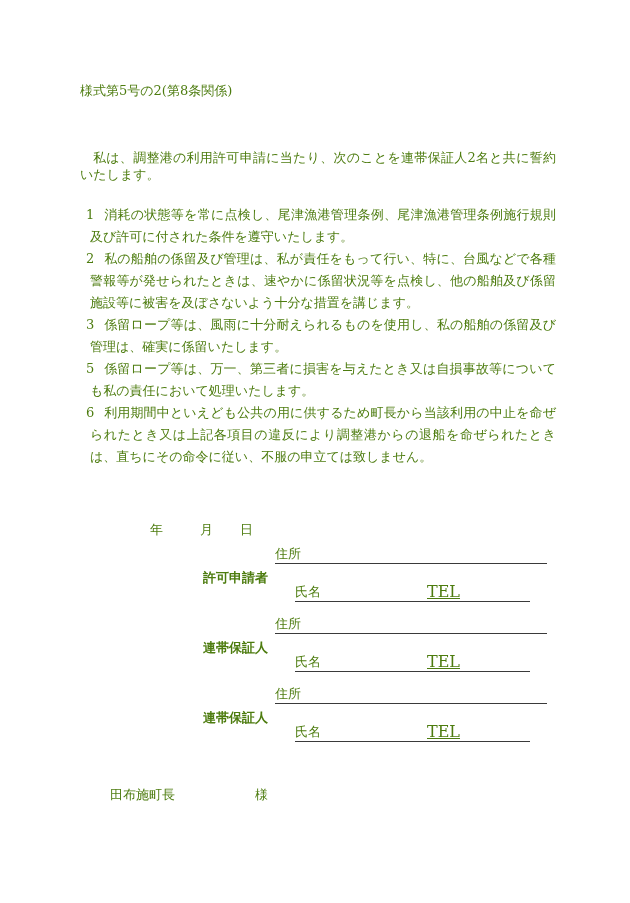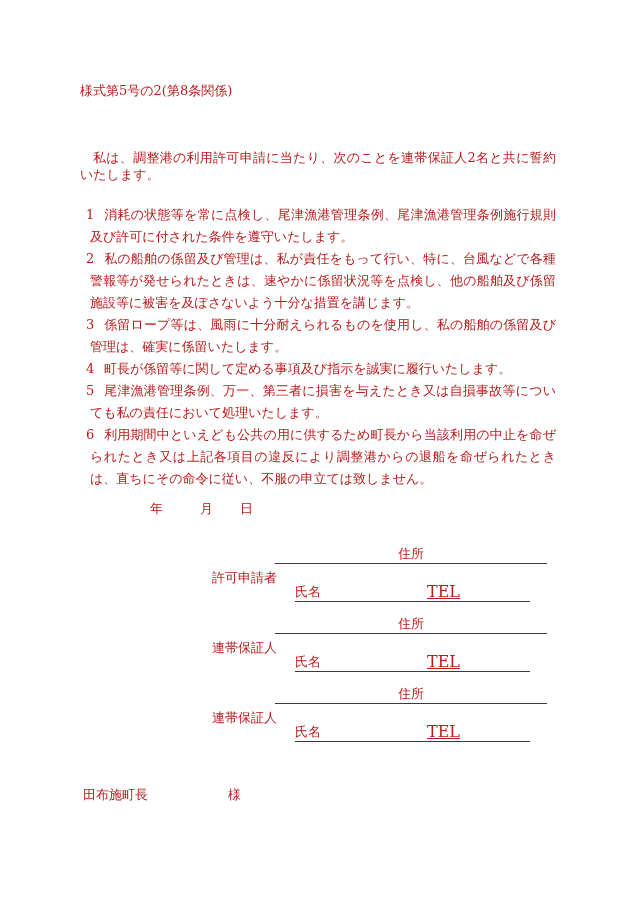--- a/index.html
+++ b/index.html
@@ -2,21 +2,21 @@
 <html><head>
 <meta charset="utf-8">
 <style>
   html, body { margin: 0; padding: 0; background: #ffffff; }
   .page {
     position: relative;
     width: 584px;
     height: 903px;
     background: #ffffff;
     font-family: "DejaVu Serif", "Liberation Serif", serif;
-    color: #b91c1c;
+    color: #4d7c0f;
     font-size: 13px;
     overflow: hidden;
   }
   .form-code {
     position: absolute;
     top: 82px;
     left: 80px;
     white-space: nowrap;
   }
   .doc-title {
@@ -48,56 +48,57 @@
     padding-left: 10px;
     text-indent: -4px;
   }
   .item-num {
     display: inline-block;
     width: 18px;
     text-indent: 0;
   }
   .date-line {
     position: absolute;
-    top: 500px;
+    top: 521px;
     left: 150px;
     white-space: nowrap;
   }
   .date-y { margin-right: 37px; }
   .date-m { margin-right: 27px; }
   .sig-block {
     position: absolute;
     left: 200px;
     width: 350px;
     height: 70px;
   }
   .sig-b0 { top: 545px; }
   .sig-b1 { top: 615px; }
   .sig-b2 { top: 685px; }
   .party {
     position: absolute;
     top: 24px;
-    left: 12px;
+    left: 3px;
     white-space: nowrap;
+    font-weight: bold;
   }
   .field {
     position: absolute;
     height: 18px;
     border-bottom: 1px solid #3a3a3a;
     display: flex;
     align-items: flex-end;
   }
-  .addr-field { top: 0; left: 75px; width: 272px; justify-content: center; }
+  .addr-field { top: 0; left: 75px; width: 272px; }
   .name-field { top: 38px; left: 75px; width: 142px; margin-left: 20px; }
   .tel-field  { top: 38px; left: 227px; width: 103px; }
   .tel-field .field-label { font-size: 16px; text-decoration: underline; }
   .addressee {
     position: absolute;
     top: 786px;
-    left: 83px;
+    left: 110px;
     white-space: nowrap;
   }
   .addressee .hon { margin-left: 80px; }
 </style>
 </head>
 <body>
 
 <div class="page">
 
   <div class="form-code">様式第5号の2(第8条関係)</div>
@@ -109,24 +110,21 @@
     <div class="item">
       <span class="item-num">1</span><span>消耗の状態等を常に点検し、尾津漁港管理条例、尾津漁港管理条例施行規則及び許可に付された条件を遵守いたします。</span>
     </div>
     <div class="item">
       <span class="item-num">2</span><span>私の船舶の係留及び管理は、私が責任をもって行い、特に、台風などで各種警報等が発せられたときは、速やかに係留状況等を点検し、他の船舶及び係留施設等に被害を及ぼさないよう十分な措置を講じます。</span>
     </div>
     <div class="item">
       <span class="item-num">3</span><span>係留ロープ等は、風雨に十分耐えられるものを使用し、私の船舶の係留及び管理は、確実に係留いたします。</span>
     </div>
     <div class="item">
-      <span class="item-num">4</span><span>町長が係留等に関して定める事項及び指示を誠実に履行いたします。</span>
-    </div>
-    <div class="item">
-      <span class="item-num">5</span><span>尾津漁港管理条例、万一、第三者に損害を与えたとき又は自損事故等についても私の責任において処理いたします。</span>
+      <span class="item-num">5</span><span>係留ロープ等は、万一、第三者に損害を与えたとき又は自損事故等についても私の責任において処理いたします。</span>
     </div>
     <div class="item">
       <span class="item-num">6</span><span>利用期間中といえども公共の用に供するため町長から当該利用の中止を命ぜられたとき又は上記各項目の違反により調整港からの退船を命ぜられたときは、直ちにその命令に従い、不服の申立ては致しません。</span>
     </div>
   </div>
 
   <div class="date-line">
     <span class="date-y">年</span><span class="date-m">月</span><span>日</span>
   </div>
 

